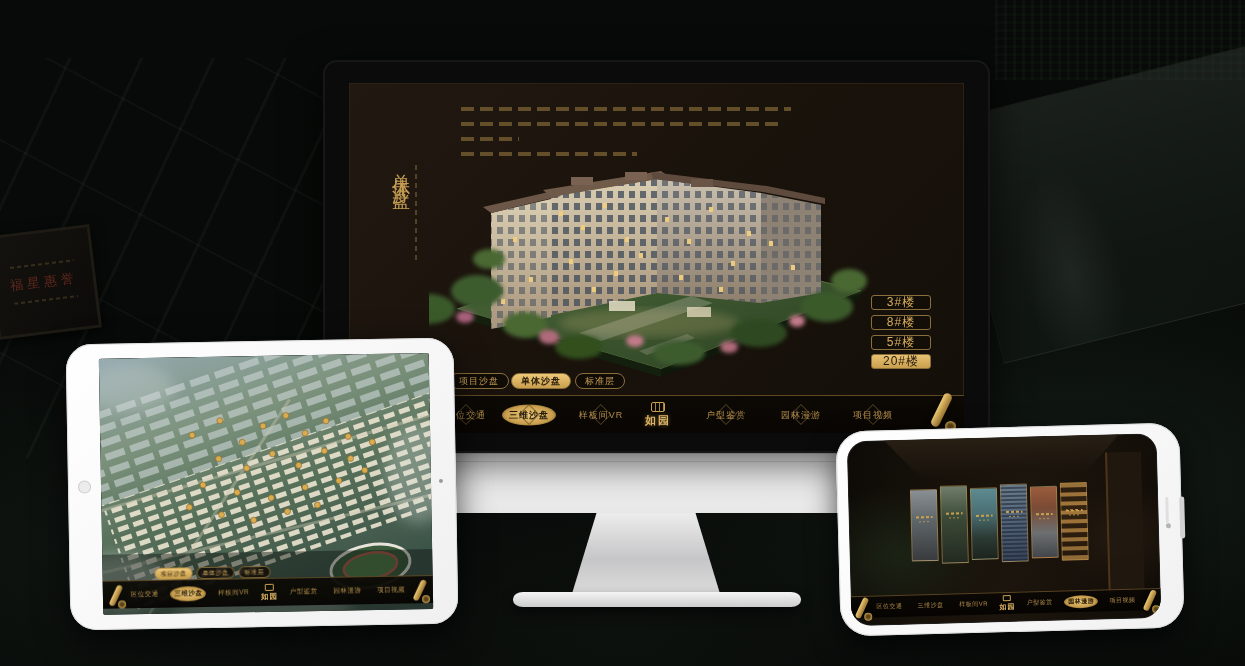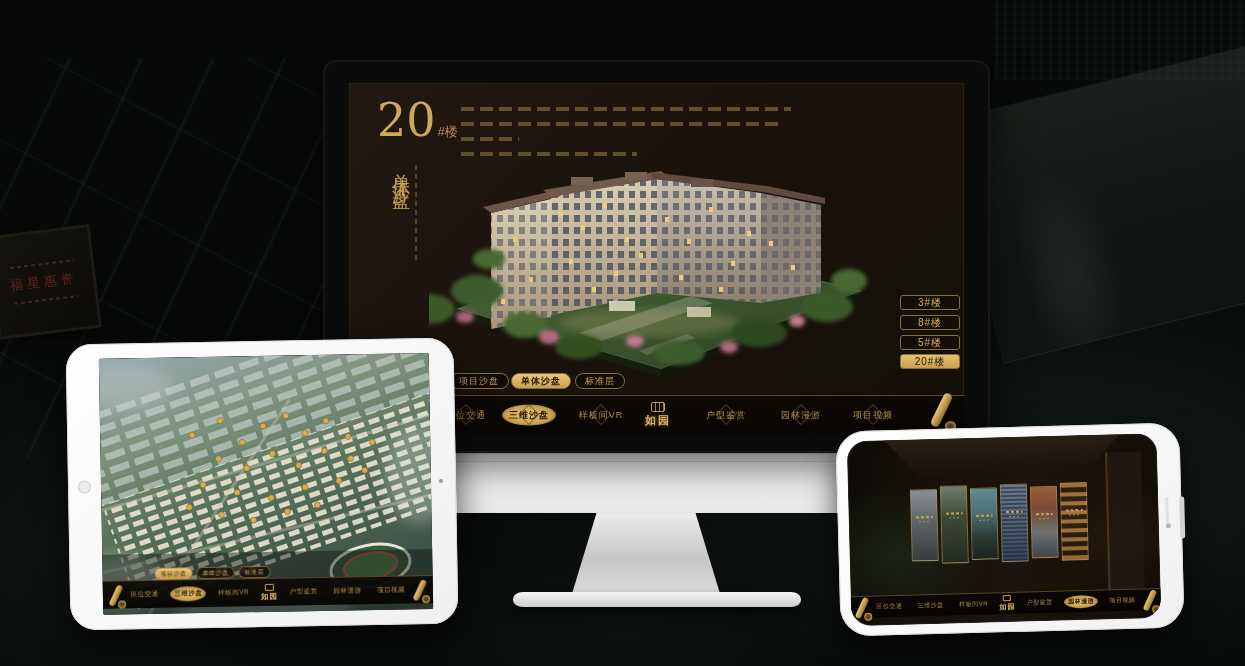--- a/index.html
+++ b/index.html
@@ -76,22 +76,22 @@
   .m-intro{ position:absolute; left:112px; top:24px; width:340px; }
   .m-intro .ln{ height:4px; margin-bottom:11px; opacity:.75;
     background:repeating-linear-gradient(90deg,#7c6234 0 13px, transparent 13px 19px); }
   .m-intro .ln:nth-child(1){ width:330px; }
   .m-intro .ln:nth-child(2){ width:318px; }
   .m-intro .ln:nth-child(3){ width:58px; }
   .m-intro .ln:nth-child(4){ width:176px; }
   .m-render{ position:absolute; left:80px; top:58px; }
   
   .m-bbtn{
-    position:absolute; left:551px; width:60px; height:15px; text-align:center;
-    font-size:10px; line-height:13px; letter-spacing:1px;
+    position:absolute; left:522px; width:60px; height:15px; text-align:center;
+    font-size:12px; line-height:13px; letter-spacing:1px;
     color:#d6ad5e; border:1px solid #8a6f3c; border-radius:3px;
     background:rgba(20,14,8,.8); cursor:pointer;
   }
   .m-bbtn.active{ background:linear-gradient(180deg,#e8c273,#c99f4e); color:#241a0c; font-weight:normal; }
   
   .m-subtab{
     position:absolute; height:16px; padding:0 9px; font-size:9px; line-height:14px;
     letter-spacing:1px; color:#caa155; border:1px solid #8a6f3c; border-radius:8px;
     background:rgba(16,11,6,.85); white-space:nowrap; cursor:pointer;
   }
@@ -251,23 +251,20 @@
     <div class="tick"></div>
   </div>
 
 
   <div class="monitor-stand"></div>
   <div class="monitor-base"></div>
   <div class="monitor-chin"></div>
   <div class="monitor-bezel">
     <div class="monitor-screen">
 
-      <div class="m-headline">
-        <span class="m-big-number">20</span><span class="m-big-suffix">#楼</span>
-      </div>
       <div class="m-vertical-title">单体沙盘</div>
       <div class="m-vertical-rule"></div>
 
       <div class="m-intro">
         <div class="ln"></div>
         <div class="ln"></div>
         <div class="ln"></div>
         <div class="ln"></div>
       </div>
 

